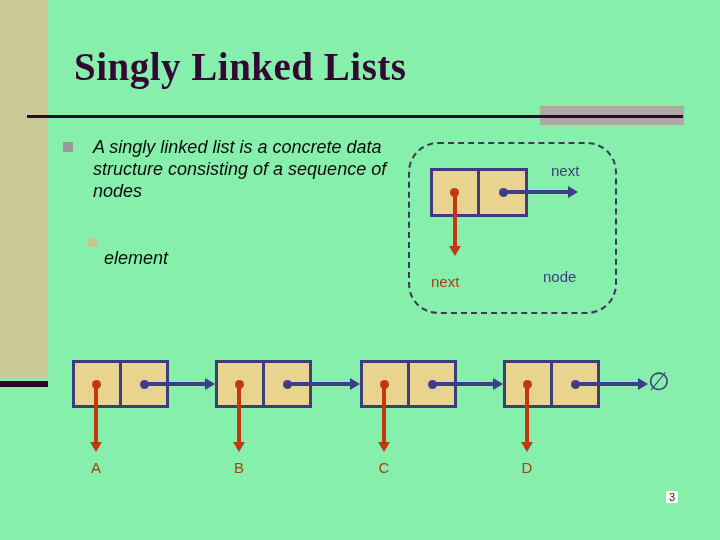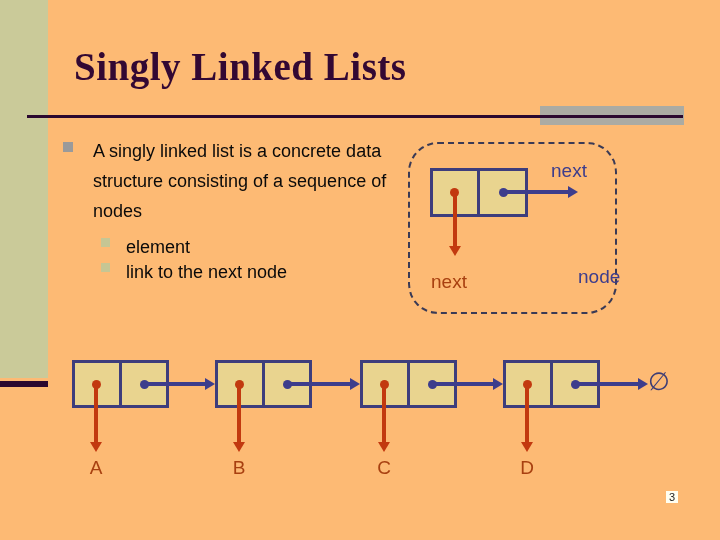--- a/index.html
+++ b/index.html
@@ -1,18 +1,18 @@
 <!DOCTYPE html>
 <html><head>
 <meta charset="utf-8">
 <style>
   html,body{margin:0;padding:0;}
   #slide{
     position:relative; width:720px; height:540px; overflow:hidden;
-    background:#fdba74;
+    background:#86efac;
     font-family:"Liberation Sans", sans-serif;
   }
   .abs{position:absolute;}
 
   
   .side-strip{left:0;top:0;width:48px;height:378px;background:#CACA99;}
   .side-strip-end{left:0;top:381px;width:48px;height:6px;background:#2B082F;}
   .gray-accent{left:540px;top:106px;width:144px;height:19px;background:#ABABA3;}
   .title-rule{left:27px;top:115px;width:656px;height:3px;background:#2B082F;}
   .page-title{
@@ -20,43 +20,43 @@
     font-family:"Liberation Serif", serif;font-weight:bold;
     font-size:39px;color:#330833;letter-spacing:.5px;
   }
   .page-number{left:666px;top:491px;font-size:11px;color:#222;
     background:#FFFFF2;padding:0 3px;}
 
   
   .bullet-item{position:absolute;left:63px;display:flex;align-items:flex-start;}
   .bullet-sq{width:10px;height:10px;background:#9A9A9A;margin-top:6px;flex:none;}
   .bullet-sq.l2{width:9px;height:9px;background:#C6C694;}
-  .bullet-txt{margin-left:20px;font-size:18px;line-height:30px;color:#0A0A0A;width:296px;}
+  .bullet-txt{margin-left:20px;font-size:18px;line-height:22px;color:#0A0A0A;width:296px;font-style:italic;}
   .l2 ~ .bullet-txt{margin-left:16px;}
-  #bullet-3,#bullet-4{left:101px;}
+  #bullet-3,#bullet-4{left:88px;flex-direction:column;}
 
   
   .nodebox{position:absolute;width:97px;height:48px;background:#E9D48F;
     border:3px solid #3D3D7C;box-sizing:border-box;}
   .nodebox .divider{position:absolute;top:0;bottom:0;left:50%;width:3px;
     margin-left:-2px;background:#3D3D7C;}
   .dot{position:absolute;width:9px;height:9px;border-radius:50%;}
   .dot.red{background:#C2390F;}
   .dot.blue{background:#3D3D8C;}
   .hline{position:absolute;height:4px;background:#3D3D8C;}
   .hhead{position:absolute;width:0;height:0;border-top:6px solid transparent;
     border-bottom:6px solid transparent;border-left:10px solid #3D3D8C;}
   .vline{position:absolute;width:4px;background:#C2390F;}
   .vhead{position:absolute;width:0;height:0;border-left:6px solid transparent;
     border-right:6px solid transparent;border-top:10px solid #C2390F;}
 
   .dashed-outline{left:408px;top:142px;width:205px;height:168px;
     border:2px dashed #3A3A55;border-radius:30px;}
 
-  .dlabel{position:absolute;font-size:19px;line-height:20px;}
+  .dlabel{position:absolute;font-size:15px;line-height:20px;}
   .navy{color:#3D3D8C;}
   .redlbl{color:#A84010;}
   .null-symbol{left:648px;top:367px;font-size:25px;color:#3D3D75;}
   .list-label{width:24px;text-align:center;top:458px;}
 </style>
 </head>
 <body>
 
 <div id="slide">
 
@@ -68,40 +68,36 @@
   <div class="abs page-title">Singly Linked Lists</div>
 
   <div class="bullet-item" id="bullet-1" style="top:136px;">
     <span class="bullet-sq"></span>
     <span class="bullet-txt">A singly linked list is a concrete data structure consisting of a sequence of nodes</span>
   </div>
   <div class="bullet-item" id="bullet-3" style="top:232px;">
     <span class="bullet-sq l2"></span>
     <span class="bullet-txt">element</span>
   </div>
-  <div class="bullet-item" id="bullet-4" style="top:257px;">
-    <span class="bullet-sq l2"></span>
-    <span class="bullet-txt">link to the next node</span>
-  </div>
 
   <div class="abs dashed-outline"></div>
 
   <div class="nodebox" style="left:430px;top:168px;width:98px;height:49px;">
     <div class="divider"></div>
   </div>
   <div class="dot red" style="left:450px;top:188px;"></div>
   <div class="vline" style="left:453px;top:196px;height:50px;"></div>
   <div class="vhead" style="left:449px;top:246px;"></div>
   <div class="dot blue" style="left:499px;top:188px;"></div>
   <div class="hline" style="left:507px;top:190px;width:61px;"></div>
   <div class="hhead" style="left:568px;top:186px;"></div>
 
   <div class="dlabel navy" style="left:551px;top:161px;">next</div>
   <div class="dlabel redlbl" style="left:431px;top:272px;">next</div>
-  <div class="dlabel navy" style="left:543px;top:267px;margin-left:35px;">node</div>
+  <div class="dlabel navy" style="left:543px;top:267px;">node</div>
 
   <div class="nodebox" style="left:72px;top:360px;">
     <div class="divider"></div>
   </div>
   <div class="dot red" style="left:92px;top:380px;"></div>
   <div class="dot blue" style="left:140px;top:380px;"></div>
   <div class="vline" style="left:94px;top:388px;height:54px;"></div>
   <div class="vhead" style="left:90px;top:442px;"></div>
   <div class="hline" style="left:148px;top:382px;width:57px;"></div>
   <div class="hhead" style="left:205px;top:378px;"></div>

